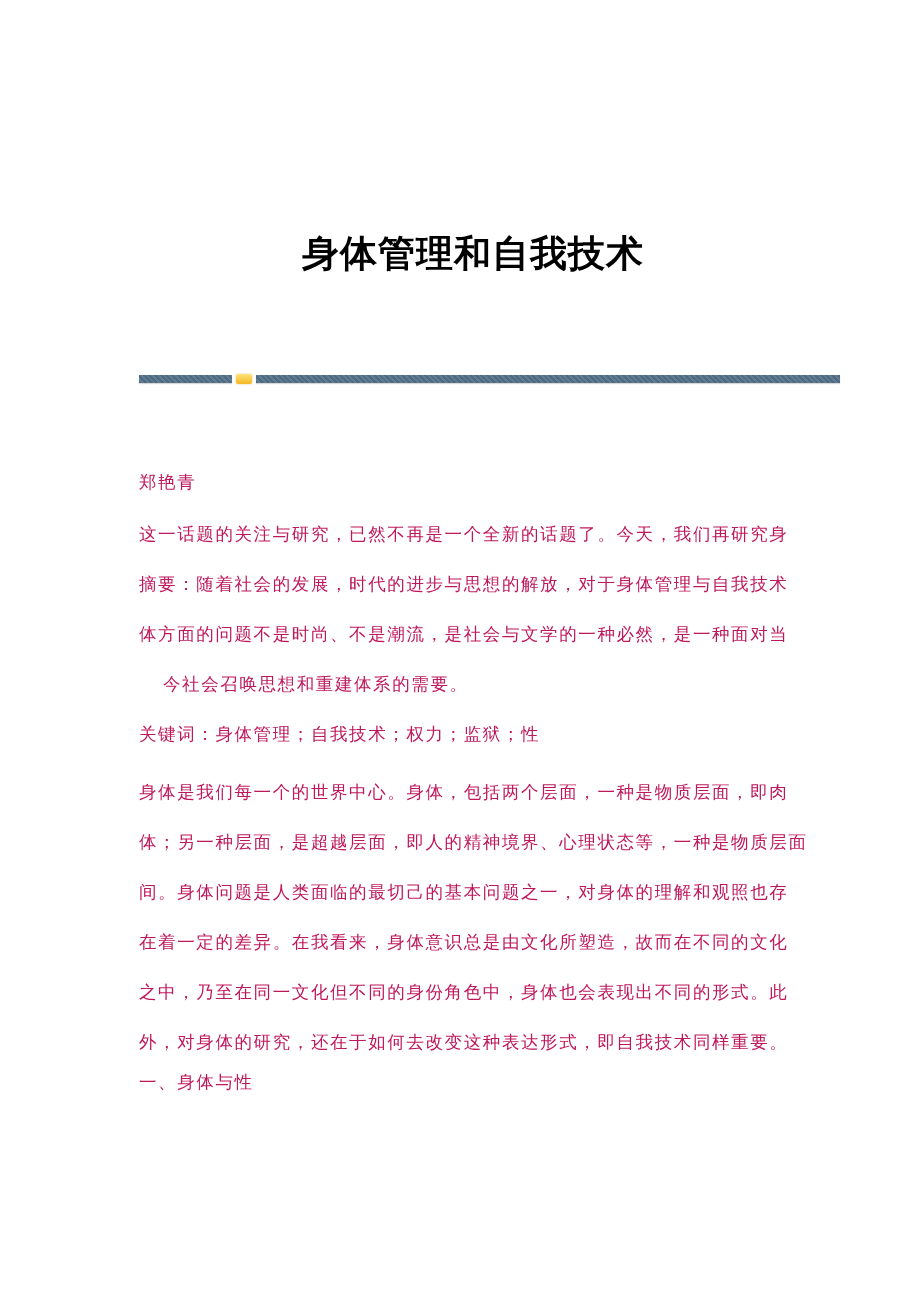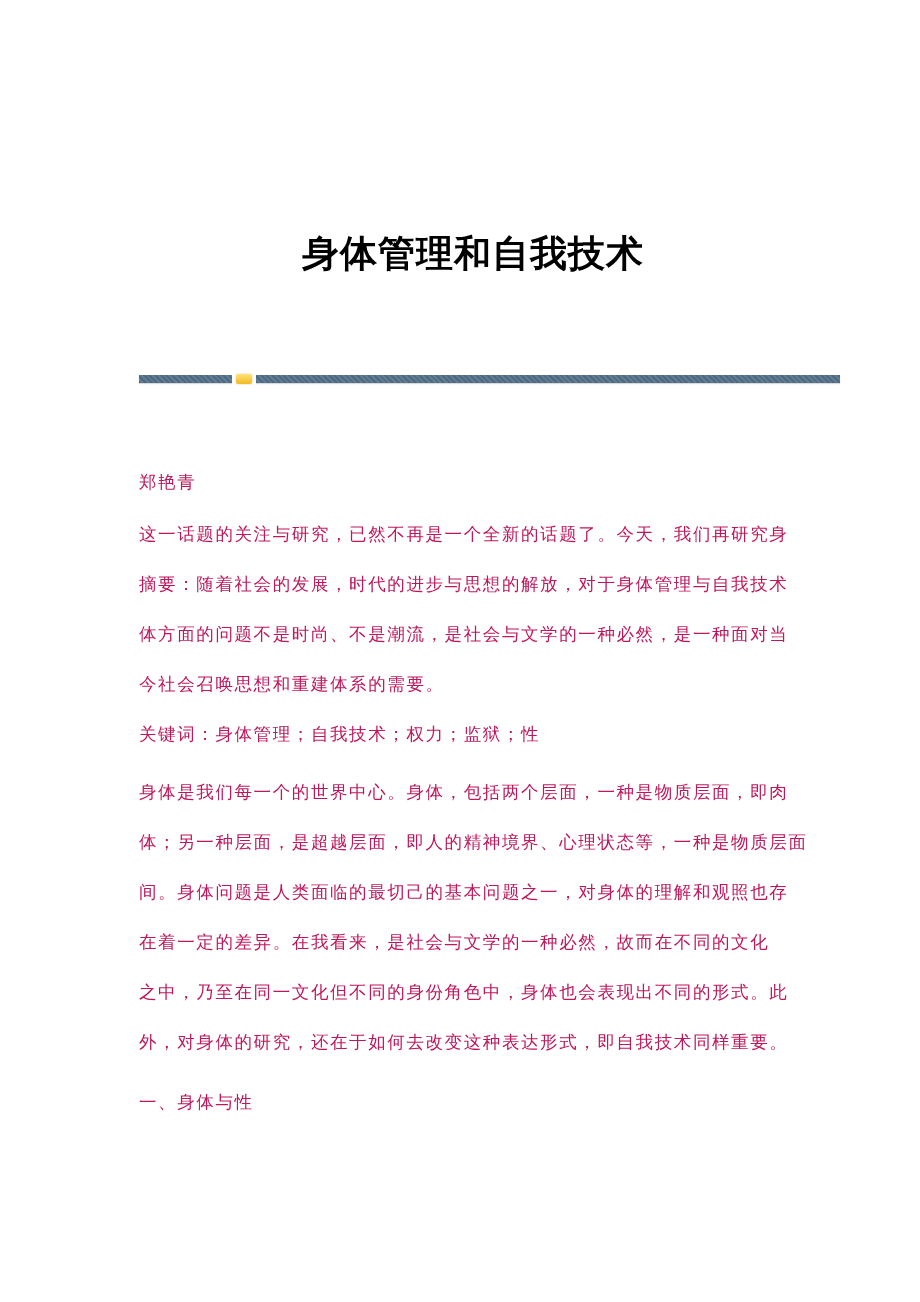--- a/index.html
+++ b/index.html
@@ -78,29 +78,29 @@
     <div class="divider divider-right"></div>
   </div>
 
   <div class="content">
     <div class="line author" style="margin-bottom:28px;">郑艳青</div>
 
     <div>
       <span class="line">这一话题的关注与研究，已然不再是一个全新的话题了。今天，我们再研究身</span>
       <span class="line">摘要：随着社会的发展，时代的进步与思想的解放，对于身体管理与自我技术</span>
       <span class="line">体方面的问题不是时尚、不是潮流，是社会与文学的一种必然，是一种面对当</span>
-      <span class="line" style="margin-bottom:26px;">今社会召唤思想和重建体系的需要。</span>
+      <span class="line" style="margin-bottom:26px;margin-left:24px;">今社会召唤思想和重建体系的需要。</span>
     </div>
 
     <span class="line" style="margin-bottom:34px;">关键词：身体管理；自我技术；权力；监狱；性</span>
 
     <div>
       <span class="line">身体是我们每一个的世界中心。身体，包括两个层面，一种是物质层面，即肉</span>
       <span class="line">体；另一种层面，是超越层面，即人的精神境界、心理状态等，一种是物质层面</span>
       <span class="line">间。身体问题是人类面临的最切己的基本问题之一，对身体的理解和观照也存</span>
-      <span class="line">在着一定的差异。在我看来，是社会与文学的一种必然，故而在不同的文化</span>
+      <span class="line">在着一定的差异。在我看来，身体意识总是由文化所塑造，故而在不同的文化</span>
       <span class="line">之中，乃至在同一文化但不同的身份角色中，身体也会表现出不同的形式。此</span>
-      <span class="line" style="margin-bottom:36px;">外，对身体的研究，还在于如何去改变这种表达形式，即自我技术同样重要。</span>
+      <span class="line" style="margin-bottom:16px;">外，对身体的研究，还在于如何去改变这种表达形式，即自我技术同样重要。</span>
     </div>
 
     <span class="line">一、身体与性</span>
   </div>
 </div>
 
 </body></html>

